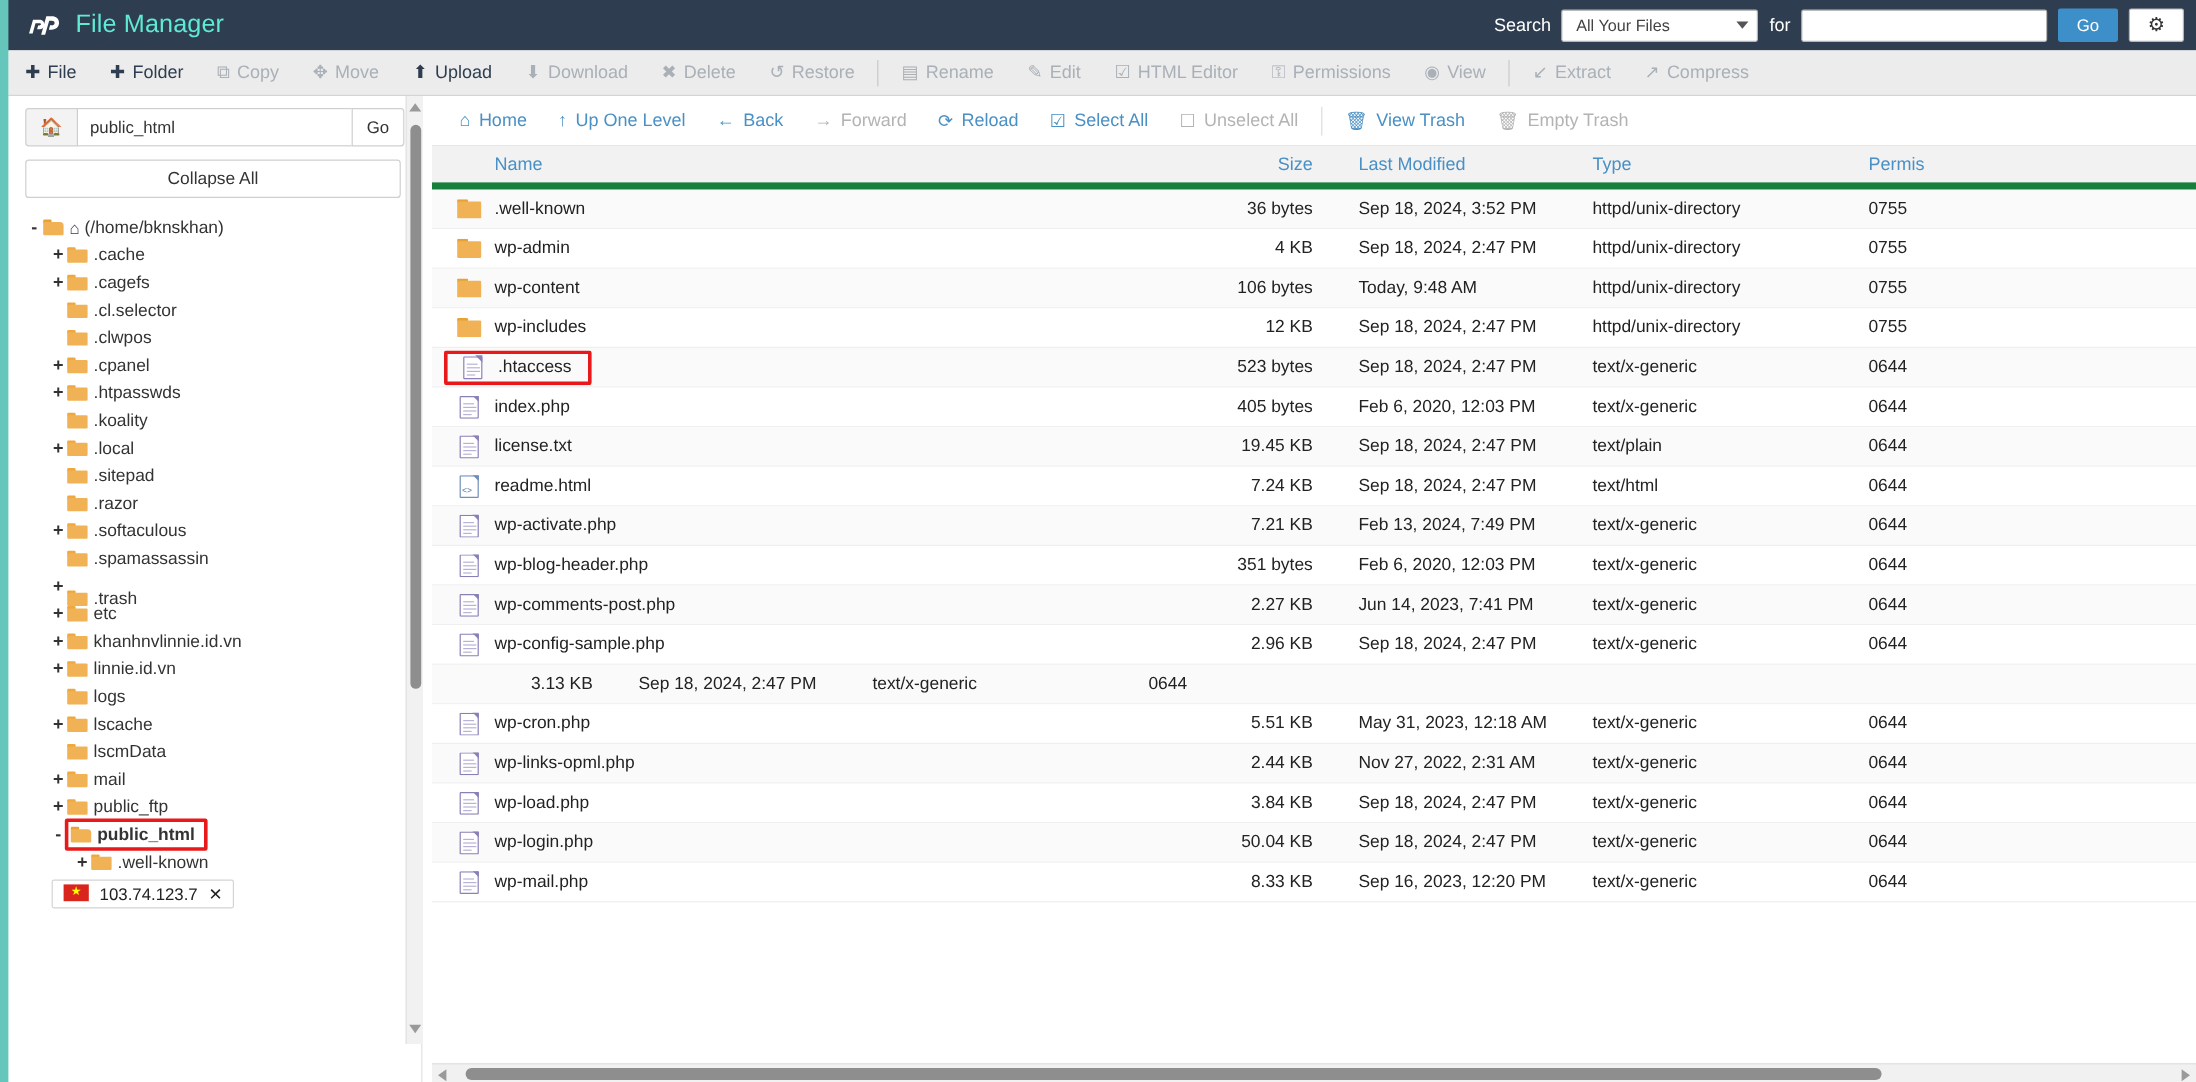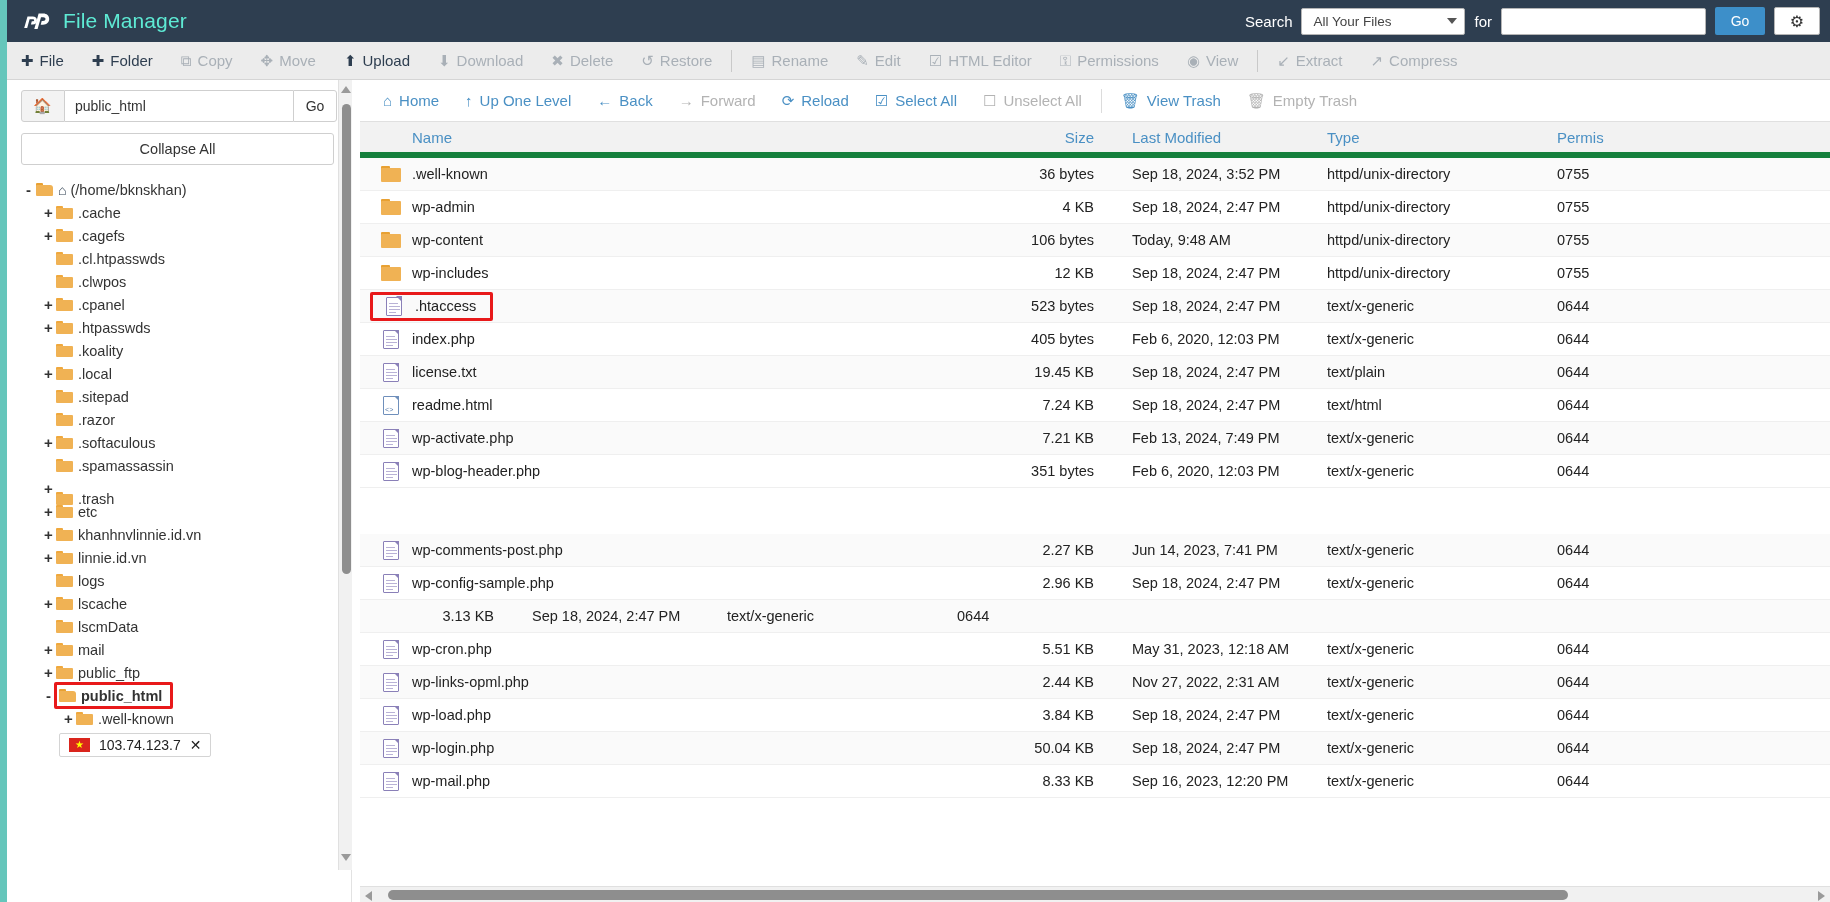--- a/index.html
+++ b/index.html
@@ -126,23 +126,23 @@
   .fldr.open::after { background: #f0b254; border-radius: 1px 3px 1px 1px; }
   .fldr.open::before { background: #e8a133; }
   .home-glyph { font-size: 14px; margin-right: 4px; color: #2e3e50; }
   .tnode.selected .lbl { font-weight: bold; }
   .hl-box {
     border: 3px solid #e8191a; border-radius: 2px;
     padding: 0 8px 0 2px; margin-left: -2px; display: inline-flex;
     align-items: center; height: 27px;
   }
   .ip-chip {
-    display: inline-flex; align-items: center; gap: 9px;
+    display: inline-flex; gap: 9px;
     border: 1px solid #d4d4d4; background: #fff; border-radius: 2px;
-    padding: 3px 9px; font-size: 14px; color: #222; margin-left: 38px;
+    padding: 3px 9px; font-size: 14px; color: #222; margin-left: 22px;
     margin-top: 3px; width: fit-content;
   }
   .vn-flag {
     width: 21px; height: 14px; background: #da251d; display: inline-block;
     position: relative; flex: 0 0 21px;
   }
   .vn-flag::after {
     content: "★"; position: absolute; left: 50%; top: 50%;
     transform: translate(-50%,-52%); color: #ffff00; font-size: 10px;
     line-height: 1;
@@ -386,21 +386,21 @@
       </div><div class="tnode" style="padding-left: 20px;">
         <span class="tog">+</span>
         <span style="display: inline-flex; align-items: center;">
           <span class="fldr"></span>
           <span class="lbl">.cagefs</span>
         </span>
       </div><div class="tnode" style="padding-left: 20px;">
         <span class="tog blank">+</span>
         <span style="display: inline-flex; align-items: center;">
           <span class="fldr"></span>
-          <span class="lbl">.cl.htpasswds</span>
+          <span class="lbl">.cl.selector</span>
         </span>
       </div><div class="tnode" style="padding-left: 20px;">
         <span class="tog blank">+</span>
         <span style="display: inline-flex; align-items: center;">
           <span class="fldr"></span>
           <span class="lbl">.clwpos</span>
         </span>
       </div><div class="tnode" style="padding-left: 20px;">
         <span class="tog">+</span>
         <span style="display: inline-flex; align-items: center;">
@@ -720,21 +720,21 @@
               <span class="ln" style="top:14px;width:7px"></span>
             </span>
           </span>
           <span>wp-blog-header.php</span>
         </div>
         <div class="cell sz">351 bytes</div>
         <div class="cell md">Feb 6, 2020, 12:03 PM</div>
         <div class="cell tp">text/x-generic</div>
         <div class="cell pm">0644</div>
       </div>
-      <div class="frow odd" style="position: relative; margin-top: 46px;">
+      <div class="frow odd" style="position: relative;">
         <div class="cell nm">
           <span class="ic-wrap">
             <span class="ic-file">
               <span class="ln" style="top:5px;width:9px"></span>
               <span class="ln" style="top:8px;width:11px"></span>
               <span class="ln" style="top:11px;width:11px"></span>
               <span class="ln" style="top:14px;width:7px"></span>
             </span>
           </span>
           <span>wp-comments-post.php</span>

